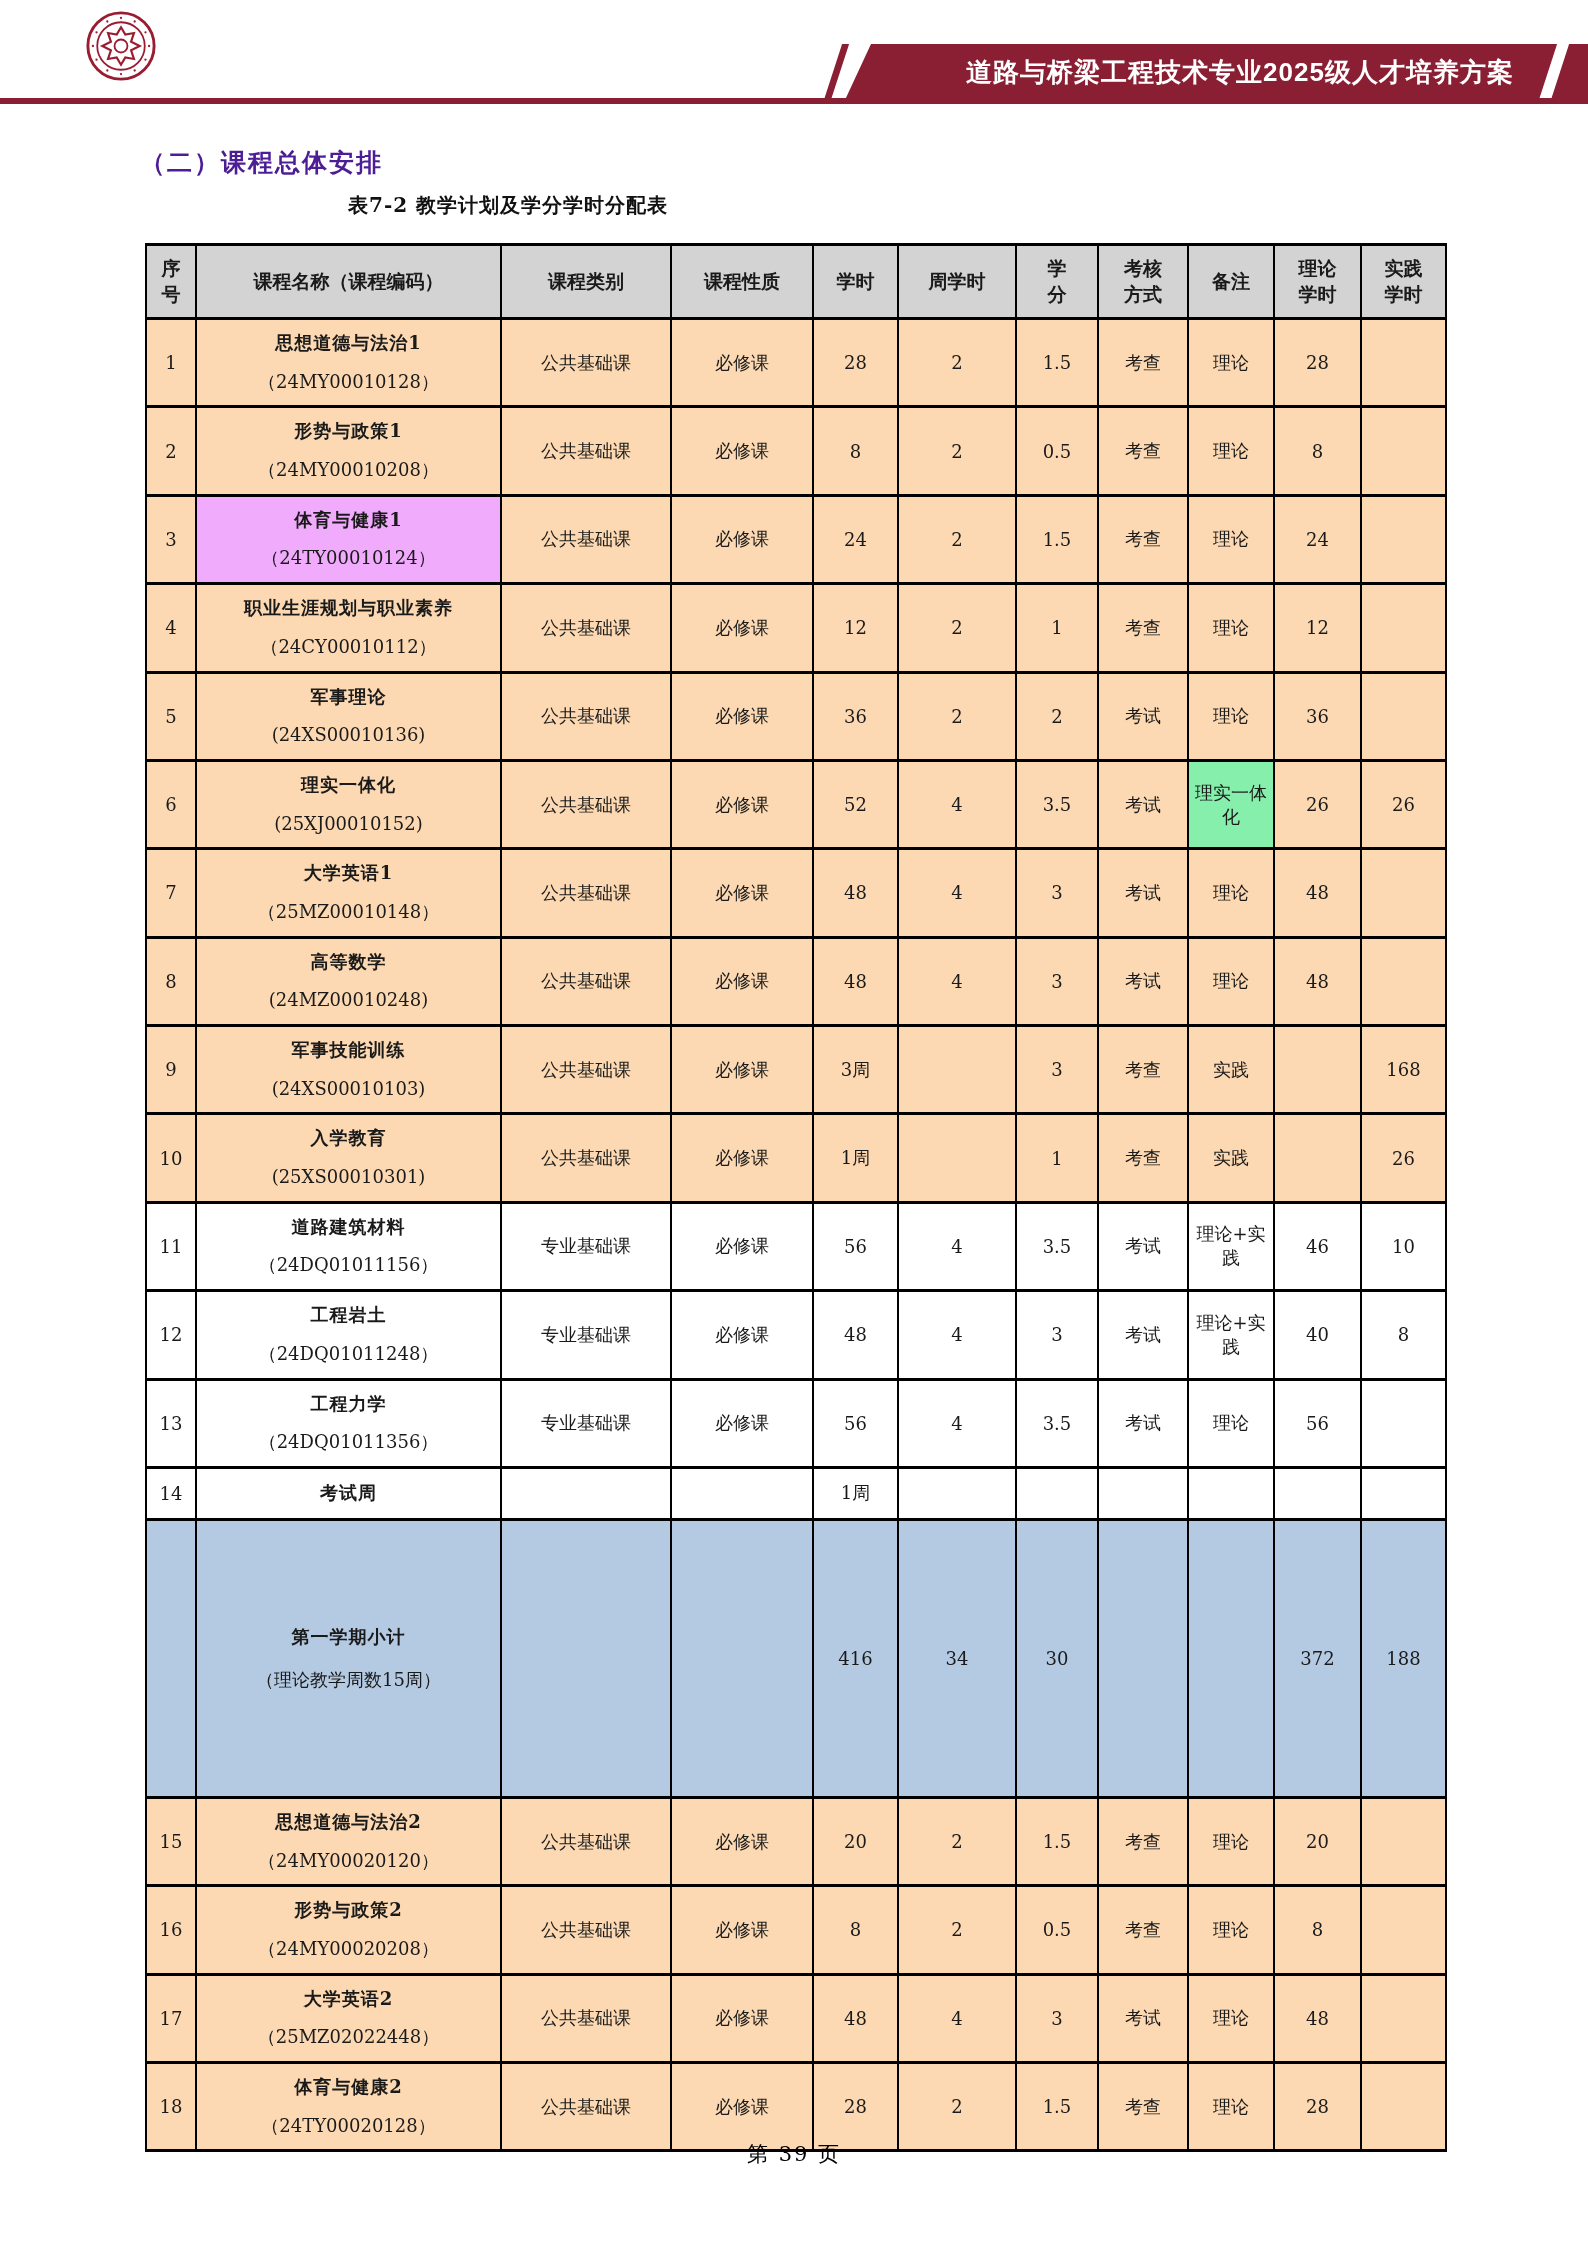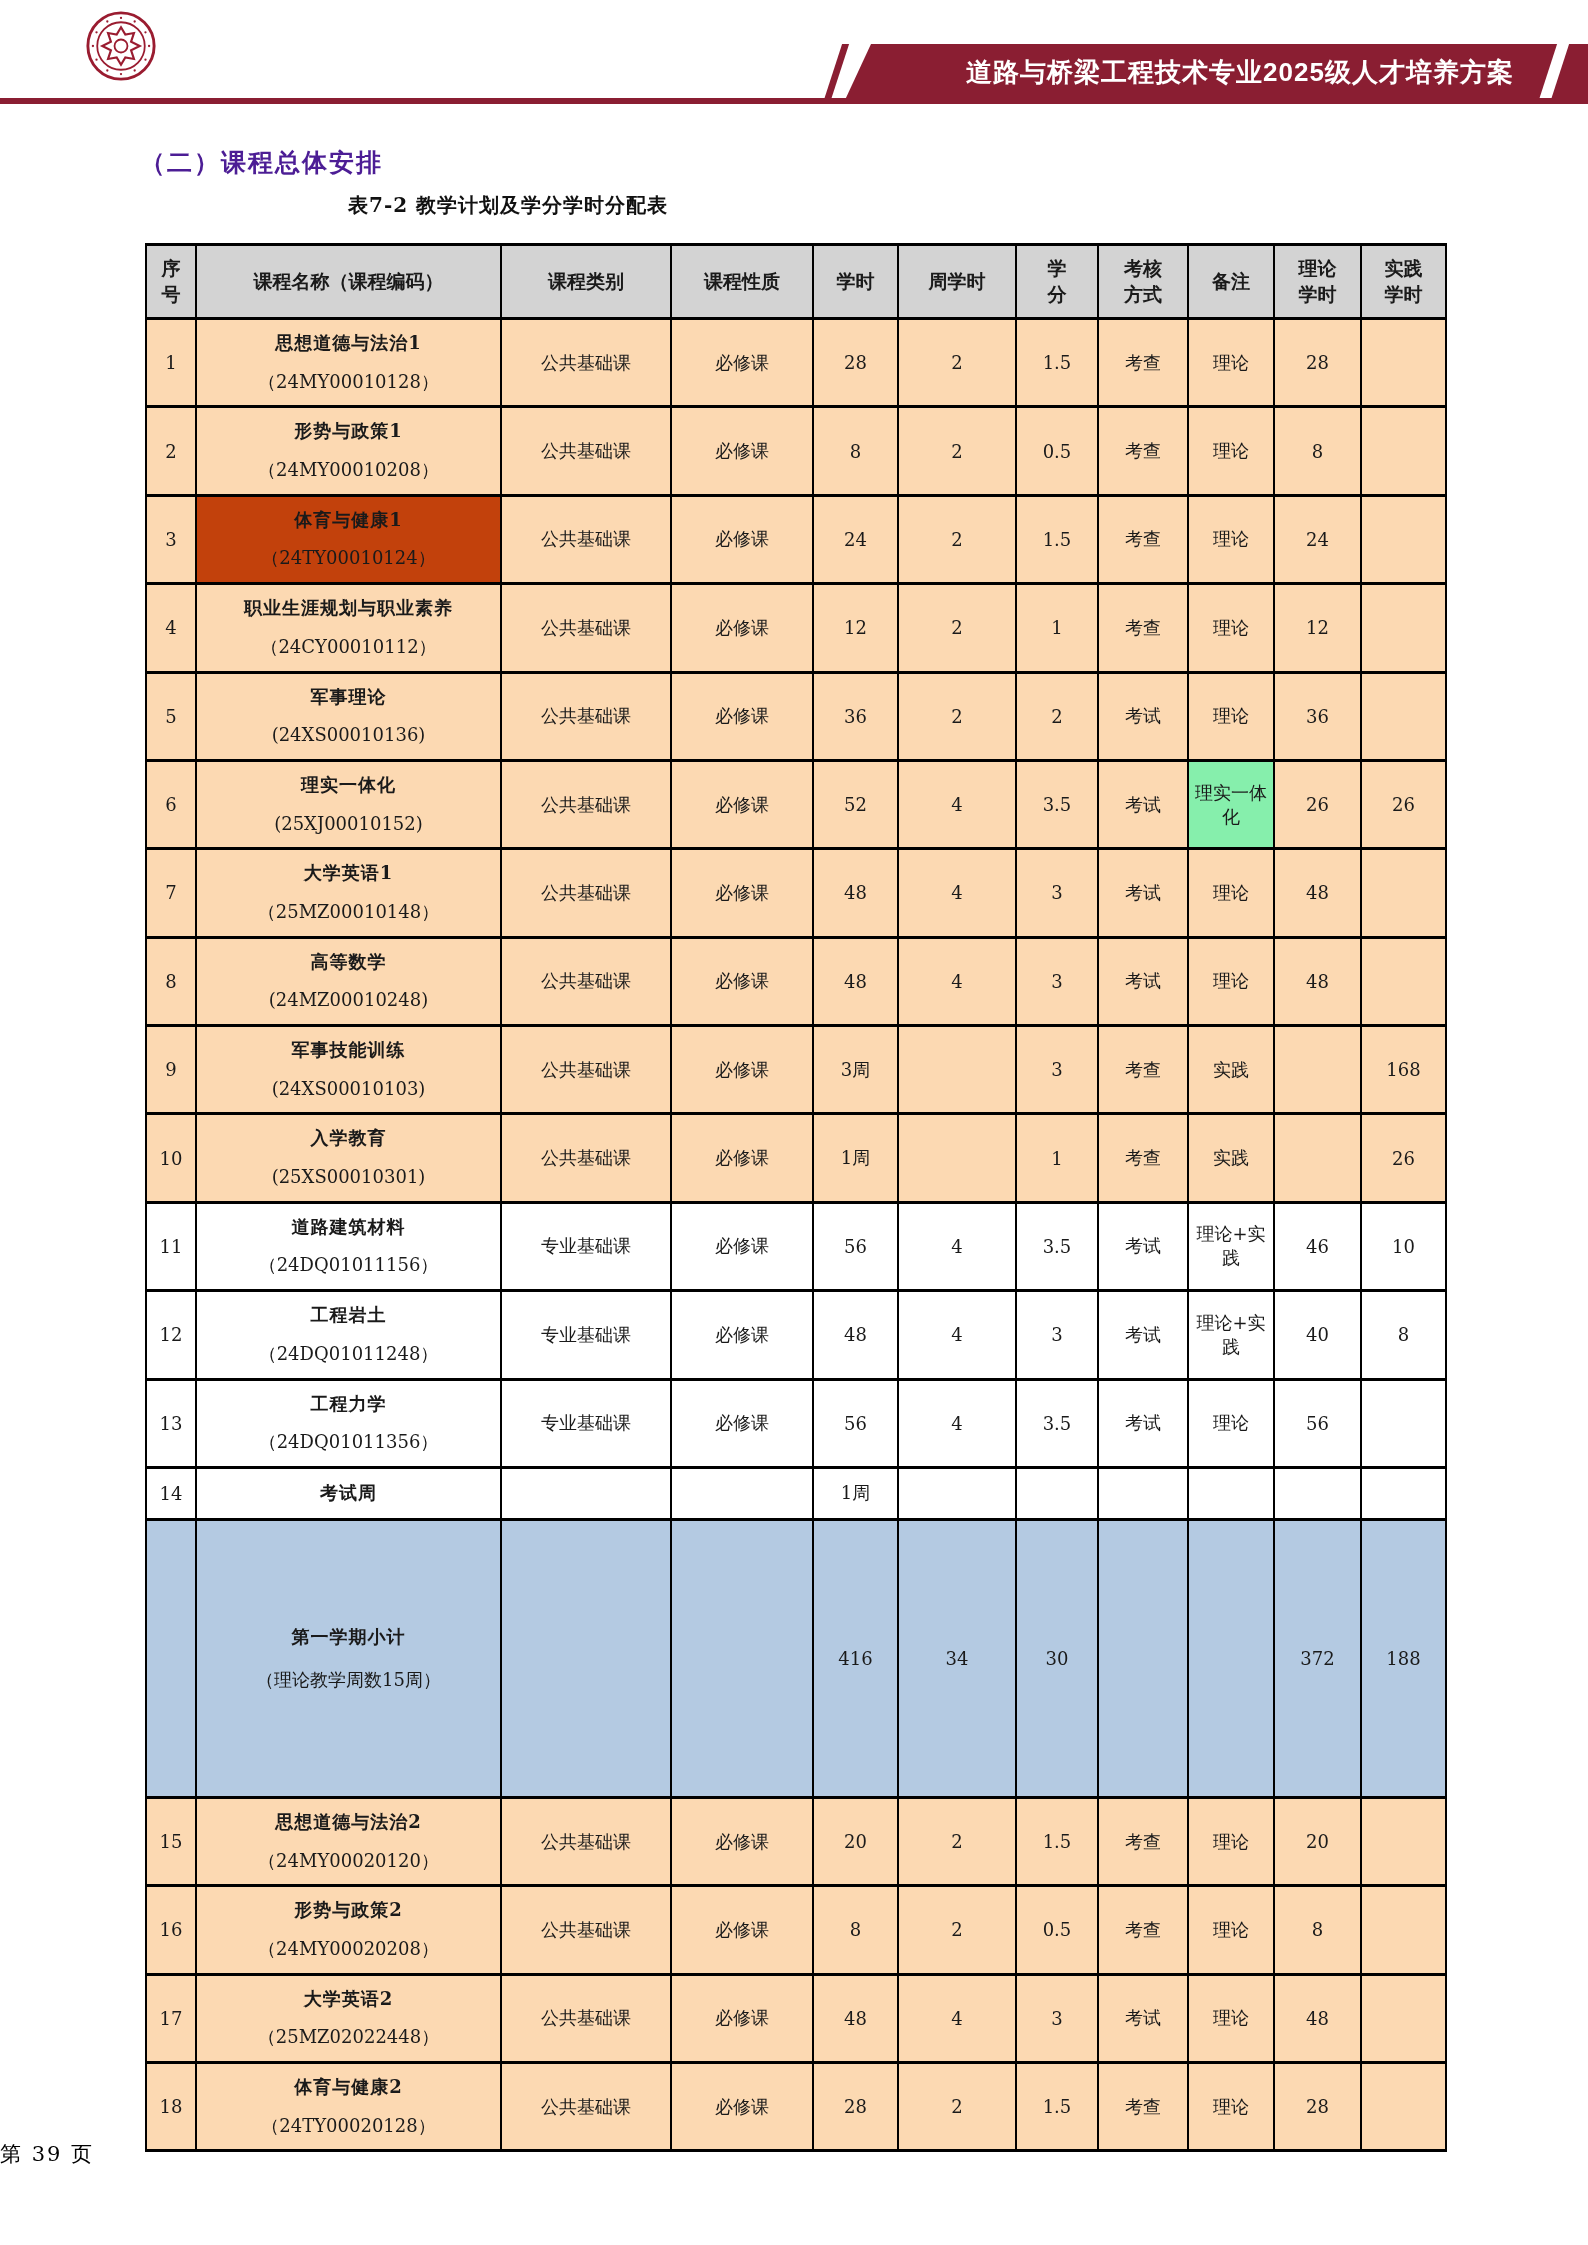--- a/index.html
+++ b/index.html
@@ -67,21 +67,21 @@
   }
   tr.kind-course { height:84px; }
   tr.kind-exam   { height:52px; }
   tr.kind-summary{ height:278px; }
   td.cell-name .name-line { line-height:2.15; letter-spacing:1px;font-weight:bold; }
   td.cell-name .code-line { line-height:2.15; letter-spacing:0px; }
   tr.kind-summary td.cell-name .name-line,
   tr.kind-summary td.cell-name .code-line { line-height:2.4; }
   
   .footer {
-    position:absolute; left:0; top:2140px; width:100%; text-align:left;
+    position:absolute; left:0; top:2140px; width:100%; text-align:center;
     font-size:21px; letter-spacing:2px; color:#000;
   }
 </style>
 </head>
 <body>
 
 <div class="page">
 
   <div class="logo-block">
     <svg class="seal" viewBox="0 0 100 100">
@@ -180,21 +180,21 @@
           <td class="cell-hours" style="background: rgb(252, 217, 178);">8</td>
           <td class="cell-weekly" style="background: rgb(252, 217, 178);">2</td>
           <td class="cell-credits" style="background: rgb(252, 217, 178);">0.5</td>
           <td class="cell-assess" style="background: rgb(252, 217, 178);">考查</td>
           <td class="cell-remark" style="background: rgb(252, 217, 178);">理论</td>
           <td class="cell-theory" style="background: rgb(252, 217, 178);">8</td>
           <td class="cell-practice" style="background: rgb(252, 217, 178);"></td>
         </tr>
         <tr class="kind-course">
           <td class="cell-seq" style="background: rgb(252, 217, 178);">3</td>
-          <td class="cell-name" style="background: #c2410c; margin-top: 12px;">
+          <td class="cell-name" style="background: #f0abfc; margin-top: 12px;">
             <div class="name-line">体育与健康1</div>
             <div class="code-line">（24TY00010124）</div>
           </td>
           <td class="cell-category" style="background: rgb(252, 217, 178);">公共基础课</td>
           <td class="cell-nature" style="background: rgb(252, 217, 178);">必修课</td>
           <td class="cell-hours" style="background: rgb(252, 217, 178);">24</td>
           <td class="cell-weekly" style="background: rgb(252, 217, 178);">2</td>
           <td class="cell-credits" style="background: rgb(252, 217, 178);">1.5</td>
           <td class="cell-assess" style="background: rgb(252, 217, 178);">考查</td>
           <td class="cell-remark" style="background: rgb(252, 217, 178);">理论</td>

